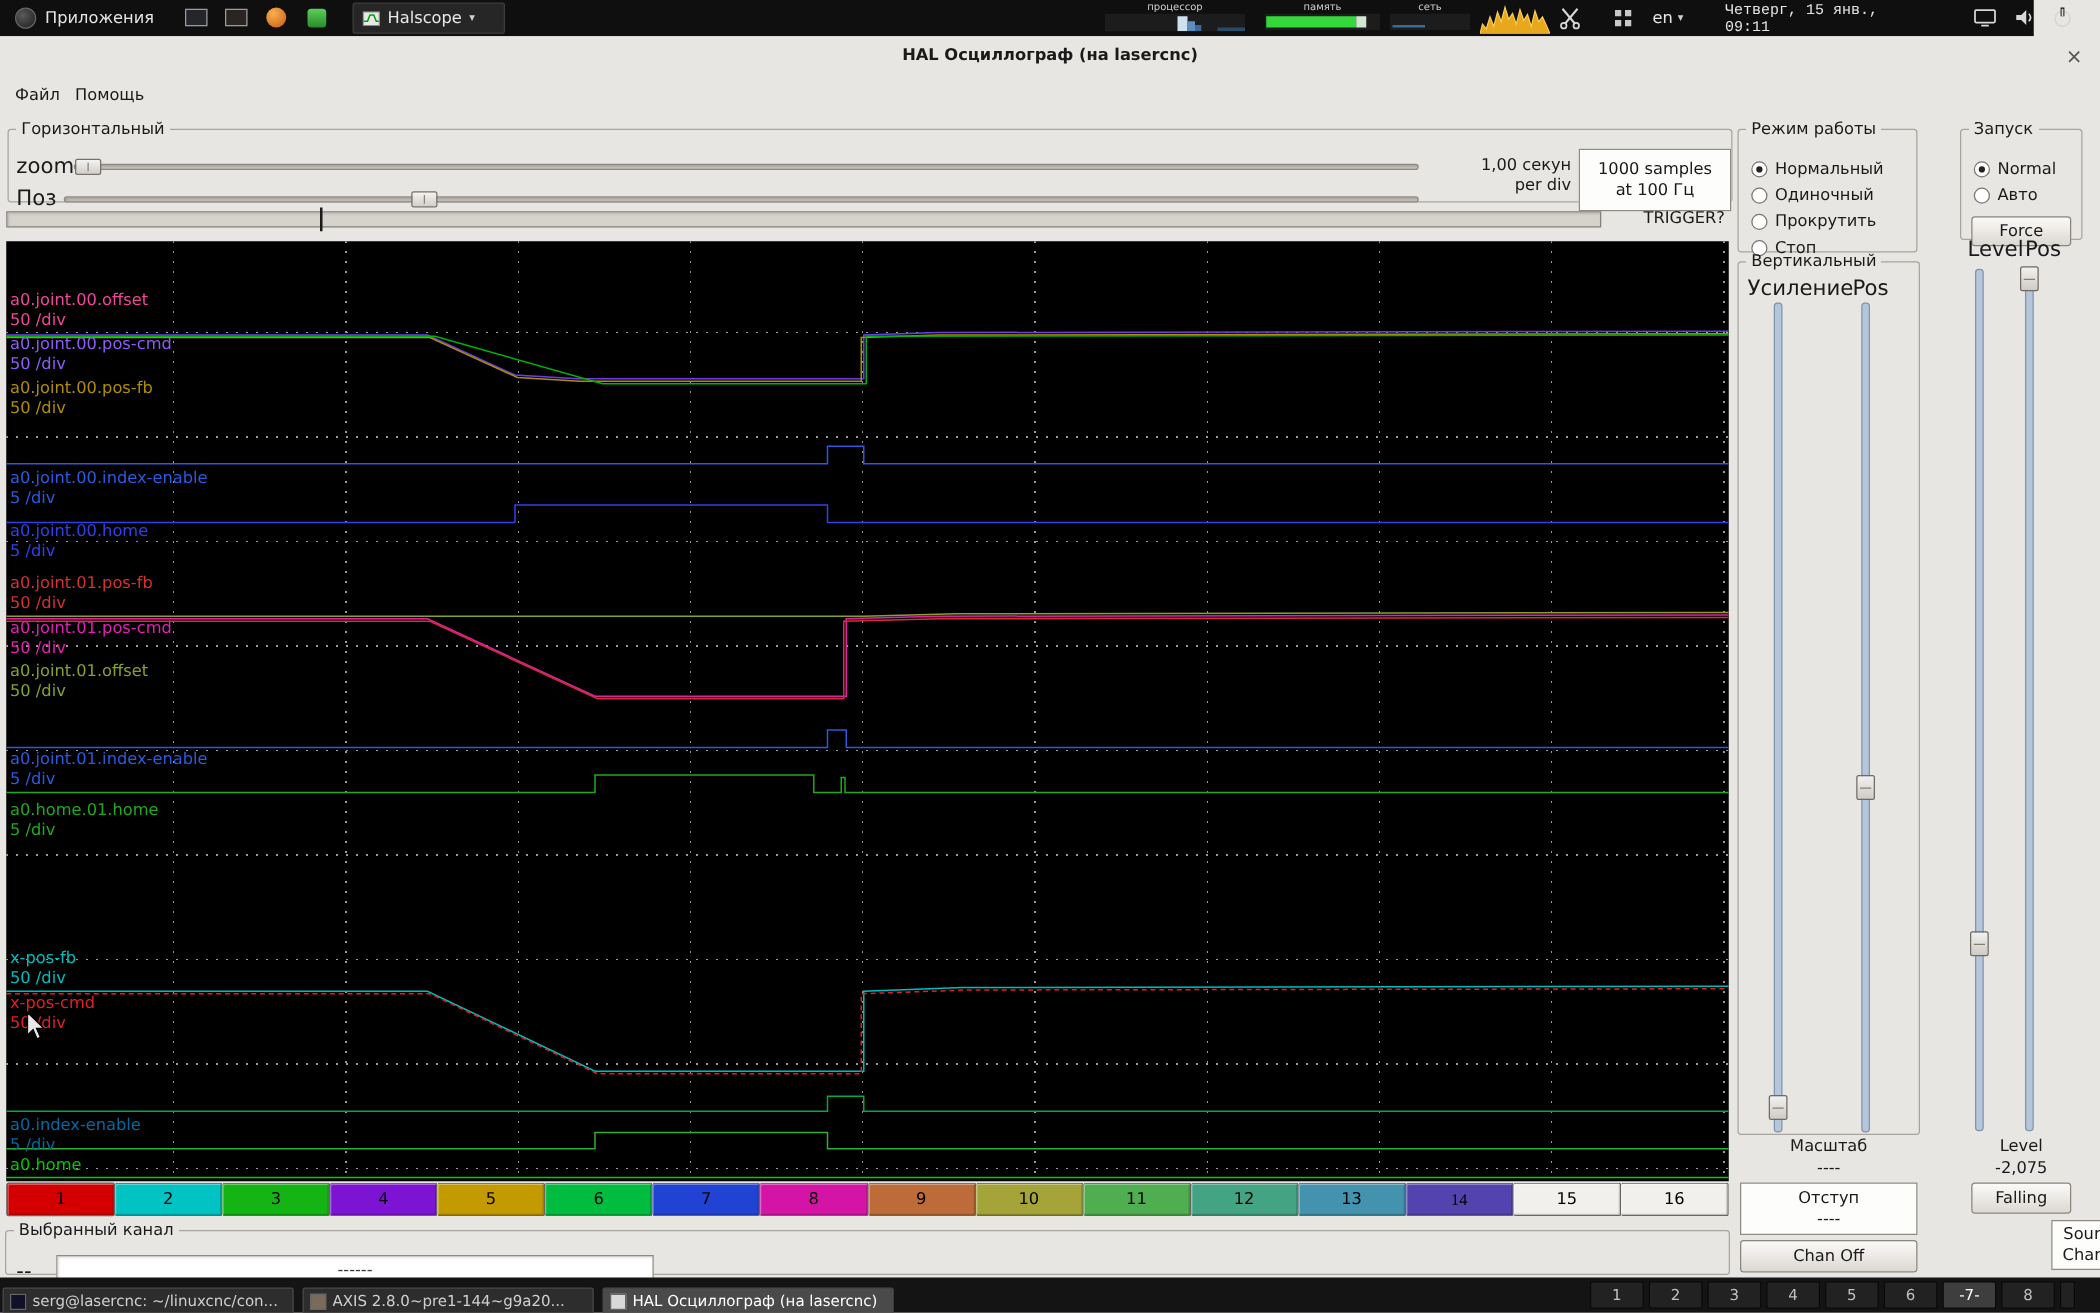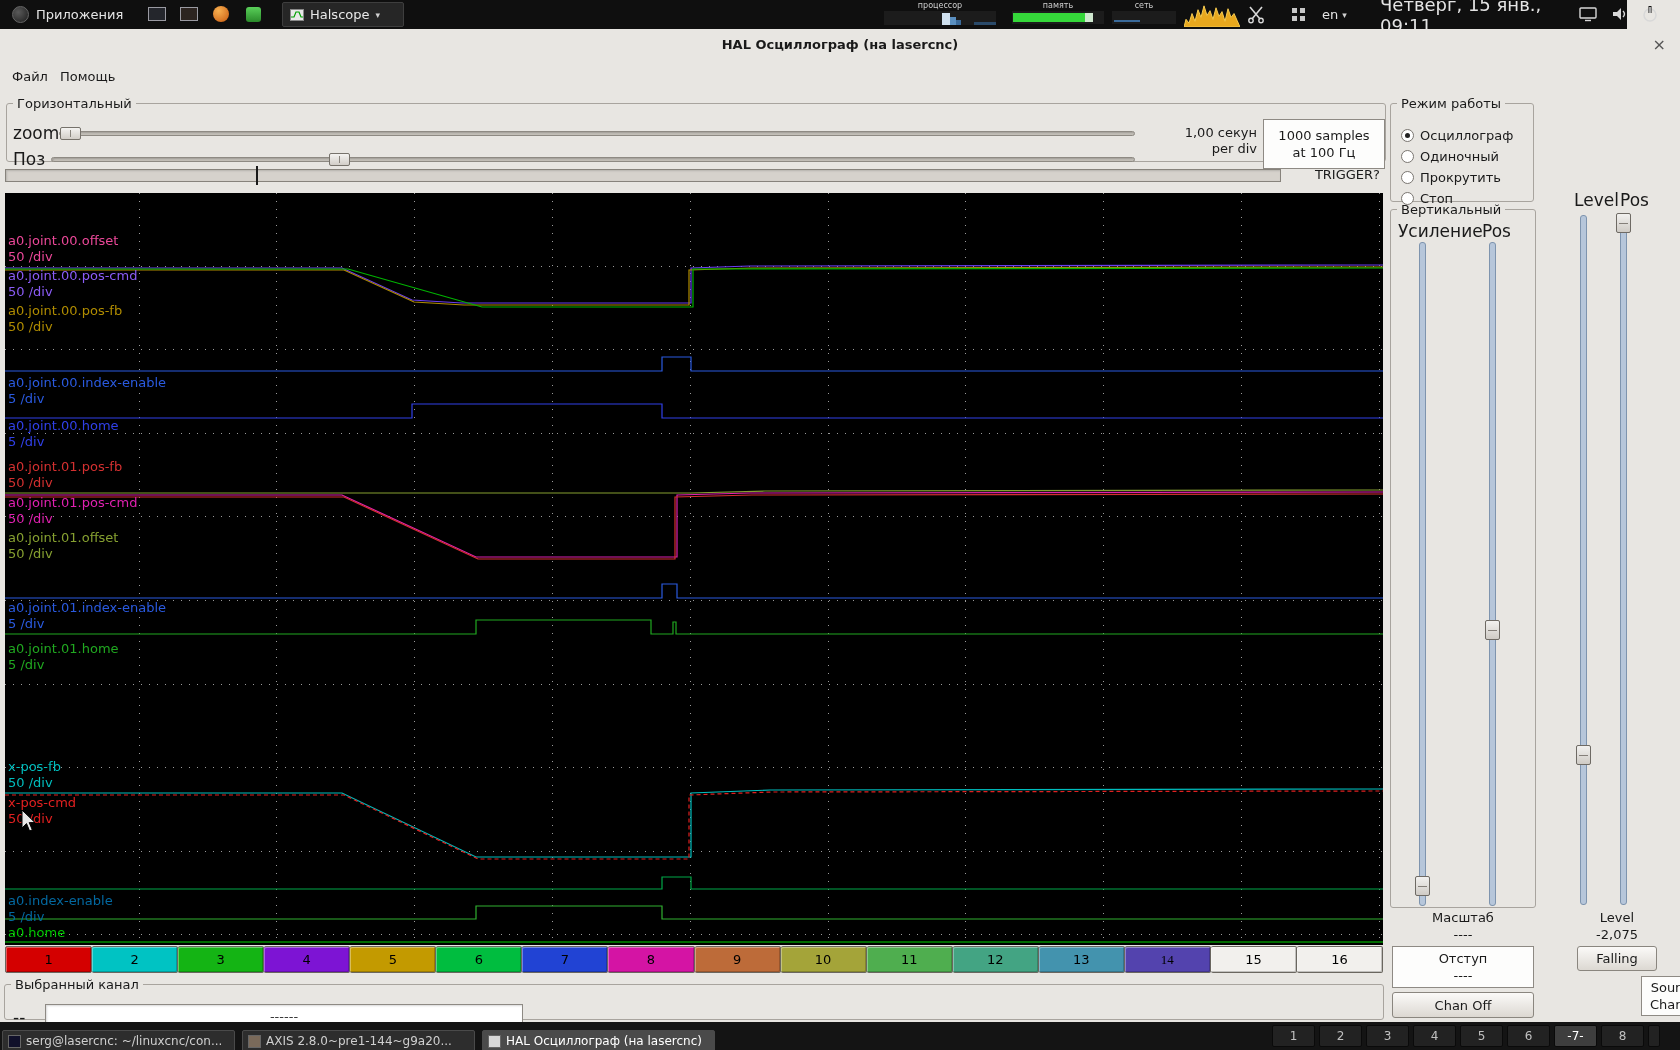--- a/index.html
+++ b/index.html
@@ -23,21 +23,21 @@
   .mem-bar{height:13px;background:#1c1c1c;margin-top:1px;position:relative;}
   .mem-fill{position:absolute;left:1px;top:2px;height:9px;width:78%;background:#35d83a;}
   .mem-bar::after{content:"";position:absolute;left:79%;top:2px;width:9%;height:9px;background:#cfe8cf;}
   .net-base{height:13px;background:#1c1c1c;margin-top:1px;position:relative;}
   .net-base::after{content:"";position:absolute;left:2px;bottom:2px;width:40%;height:2px;background:#3a6a9a;}
   .net-history{position:absolute;top:2px;width:56px;height:25px;}
   .tp-ic{position:absolute;top:4px;width:20px;height:20px;}
   .grid-ic{position:absolute;top:8px;width:14px;height:14px;display:grid;grid-template-columns:6px 6px;gap:2px;}
   .grid-ic i{width:5px;height:5px;background:#c8c8c8;display:block;}
   .lang{position:absolute;left:1322px;top:0;height:29px;display:flex;align-items:center;gap:4px;font-size:13px;}
-  .clock{position:absolute;left:1380px;top:0;width:164px;height:29px;display:flex;align-items:center;justify-content:center;font-size:18px;}
+  .clock{position:absolute;left:1380px;top:0;width:164px;height:29px;display:flex;align-items:center;justify-content:center;font-size:12px;font-family:Liberation Mono, monospace;}
   .tri{font-size:9px;color:#cfcfcf;}
 
   
   .window{position:absolute;left:0;top:29px;width:1680px;height:993px;background:#e8e6e2;}
   .titlebar{position:absolute;left:0;top:0;width:100%;height:34px;}
   .title{position:absolute;left:0;right:0;top:8px;text-align:center;font-weight:bold;font-size:13px;}
   .close{position:absolute;right:14px;top:6px;font-size:16px;color:#555;}
   .menubar{position:absolute;left:0;top:34px;width:100%;height:28px;}
   .menu-item{position:absolute;top:6px;font-size:13px;}
 
@@ -281,21 +281,21 @@
         </div>
         <div class="scope-label" style="top: 337px; color: rgb(134, 160, 48);">
           <div>a0.joint.01.offset</div>
           <div>50 /div</div>
         </div>
         <div class="scope-label" style="top: 407px; color: rgb(42, 90, 224);">
           <div>a0.joint.01.index-enable</div>
           <div>5 /div</div>
         </div>
         <div class="scope-label" style="top: 448px; color: rgb(32, 168, 32);">
-          <div>a0.joint.01.home</div>
+          <div>a0.home.01.home</div>
           <div>5 /div</div>
         </div>
         <div class="scope-label" style="top: 566px; color: rgb(0, 189, 189);">
           <div>x-pos-fb</div>
           <div>50 /div</div>
         </div>
         <div class="scope-label" style="top: 602px; color: rgb(224, 32, 32);">
           <div>x-pos-cmd</div>
           <div>50 /div</div>
         </div>
@@ -337,37 +337,51 @@
     <div class="chan-input">
         <span>------</span>
       </div>
   </fieldset>
 
   <fieldset class="fs" style="left:1390px;top:67px;width:144px;height:106px;">
     <legend>Режим работы</legend>
     <div class="radio-col">
         <div class="radio-row">
           <span class="radio sel"></span>
-          <span class="rlabel">Осциллограф</span>
+          <span class="rlabel">Нормальный</span>
         </div>
         <div class="radio-row">
           <span class="radio"></span>
           <span class="rlabel">Одиночный</span>
         </div>
         <div class="radio-row">
           <span class="radio"></span>
           <span class="rlabel">Прокрутить</span>
         </div>
         <div class="radio-row">
           <span class="radio"></span>
           <span class="rlabel">Стоп</span>
         </div>
       </div>
   </fieldset>
 
+  <fieldset class="fs" style="left:1568px;top:67px;width:98px;height:96px;">
+    <legend>Запуск</legend>
+    <div class="radio-col">
+        <div class="radio-row">
+          <span class="radio sel"></span>
+          <span class="rlabel">Normal</span>
+        </div>
+        <div class="radio-row">
+          <span class="radio"></span>
+          <span class="rlabel">Авто</span>
+        </div>
+      </div>
+    <button class="gtk-btn" style="left:8px;top:62px;width:80px;height:24px;">Force</button>
+  </fieldset>
 
   <div class="lbl" style="left:1574px;top:161px;">Level</div>
   <div class="lbl" style="left:1620px;top:161px;">Pos</div>
   <div class="vslider-track" style="left:1580px;top:186px;height:690px;"></div>
   <div class="vslider-handle" style="left:1576px;top:716px;"></div>
   <div class="vslider-track" style="left:1620px;top:186px;height:690px;"></div>
   <div class="vslider-handle" style="left:1616px;top:184px;"></div>
 
   <fieldset class="fs" style="left:1390px;top:173px;width:146px;height:706px;">
     <legend>Вертикальный</legend>

